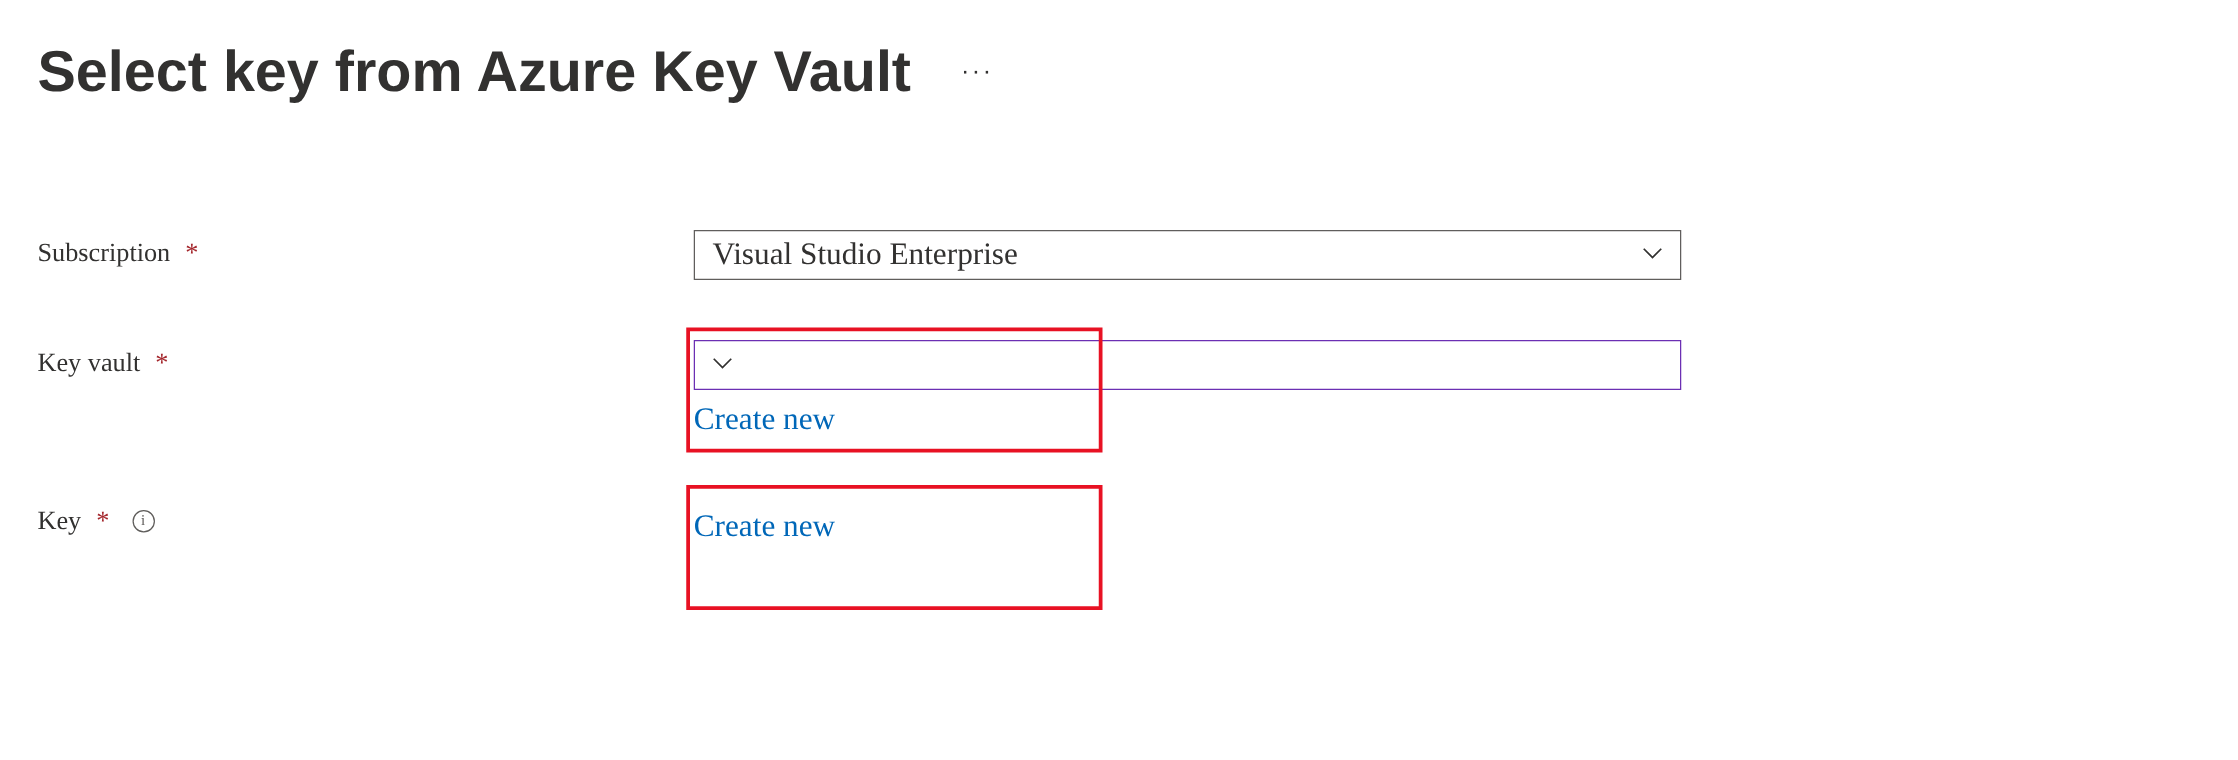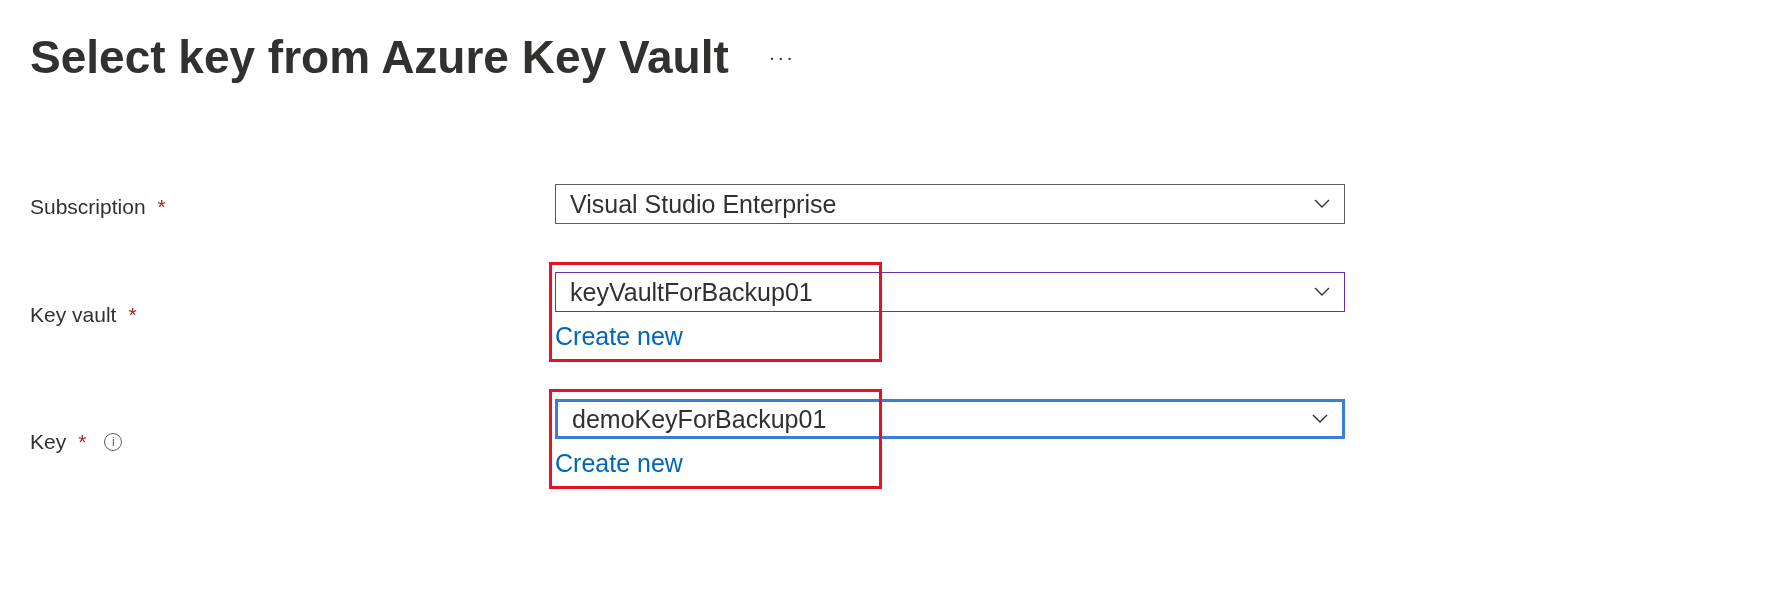--- a/index.html
+++ b/index.html
@@ -22,22 +22,23 @@
       color: #323130;
       margin: 0;
     }
     .more-icon {
       font-size: 20px;
       color: #323130;
       letter-spacing: 2px;
     }
     .form-group {
       display: flex;
-      align-items: center;
+      align-items: flex-start;
       margin-bottom: 48px;
+      font-family: Liberation Serif, serif;
     }
     .form-label {
       width: 525px;
       font-size: 21px;
       color: #323130;
       padding-top: 6px;
       display: flex;
       align-items: center;
       gap: 8px;
     }
@@ -135,42 +136,33 @@
 </div>
 
 <div class="form-group">
   <div class="form-label">
     <span>Key vault</span>
       <span class="required">*</span>
   </div>
   <div class="form-control-wrap">
     <div class="red-box vault"></div>
     <div class="select purple">
-      <span>keyVaultForBackup01</span>
       <span class="chevron">
         <svg width="16" height="10" viewBox="0 0 16 10">
             <path d="M1 1 L8 8 L15 1" stroke="#323130" stroke-width="1.4" fill="none"></path>
           </svg>
       </span>
     </div>
     <span class="link">Create new</span>
   </div>
 </div>
 
 <div class="form-group">
   <div class="form-label">
     <span>Key</span>
       <span class="required">*</span>
     <span class="info-icon">i</span>
   </div>
   <div class="form-control-wrap">
     <div class="red-box key"></div>
-    <div class="select blue">
-      <span>demoKeyForBackup01</span>
-      <span class="chevron">
-        <svg width="16" height="10" viewBox="0 0 16 10">
-            <path d="M1 1 L8 8 L15 1" stroke="#323130" stroke-width="1.4" fill="none"></path>
-          </svg>
-      </span>
-    </div>
     <span class="link">Create new</span>
   </div>
 </div>
 
 </body></html>

